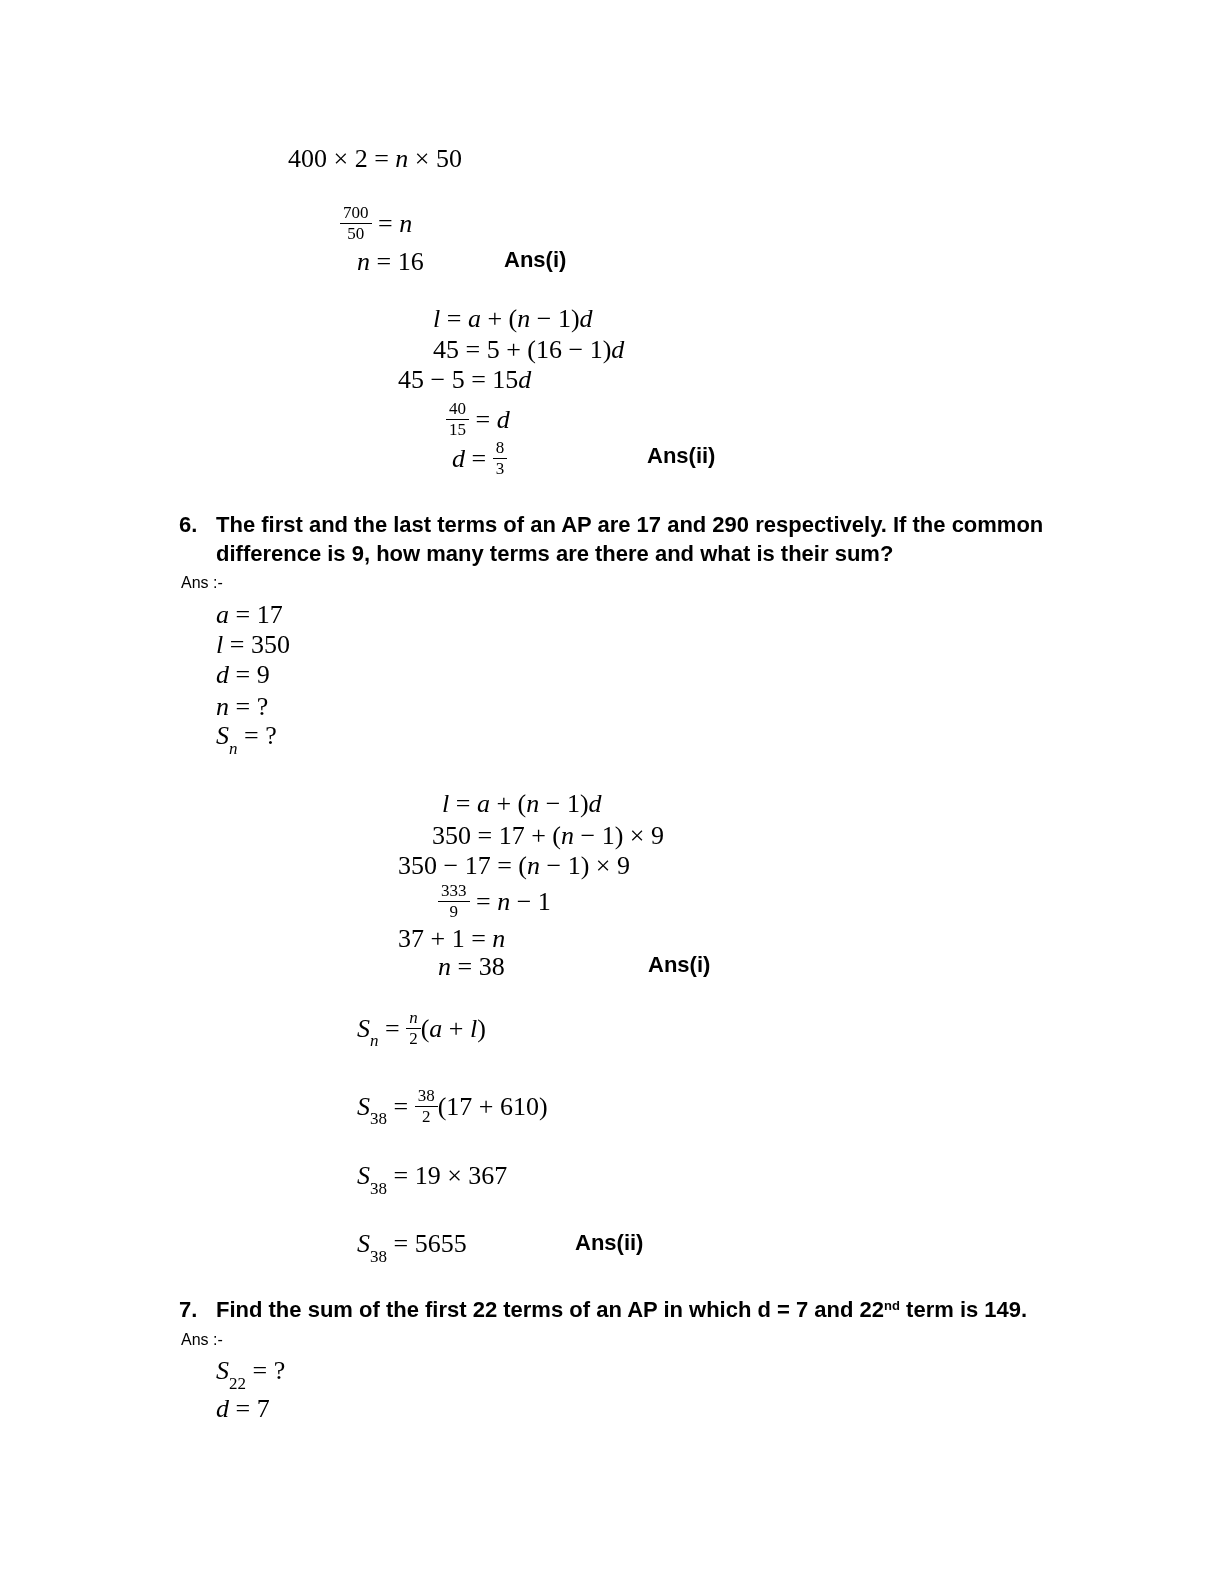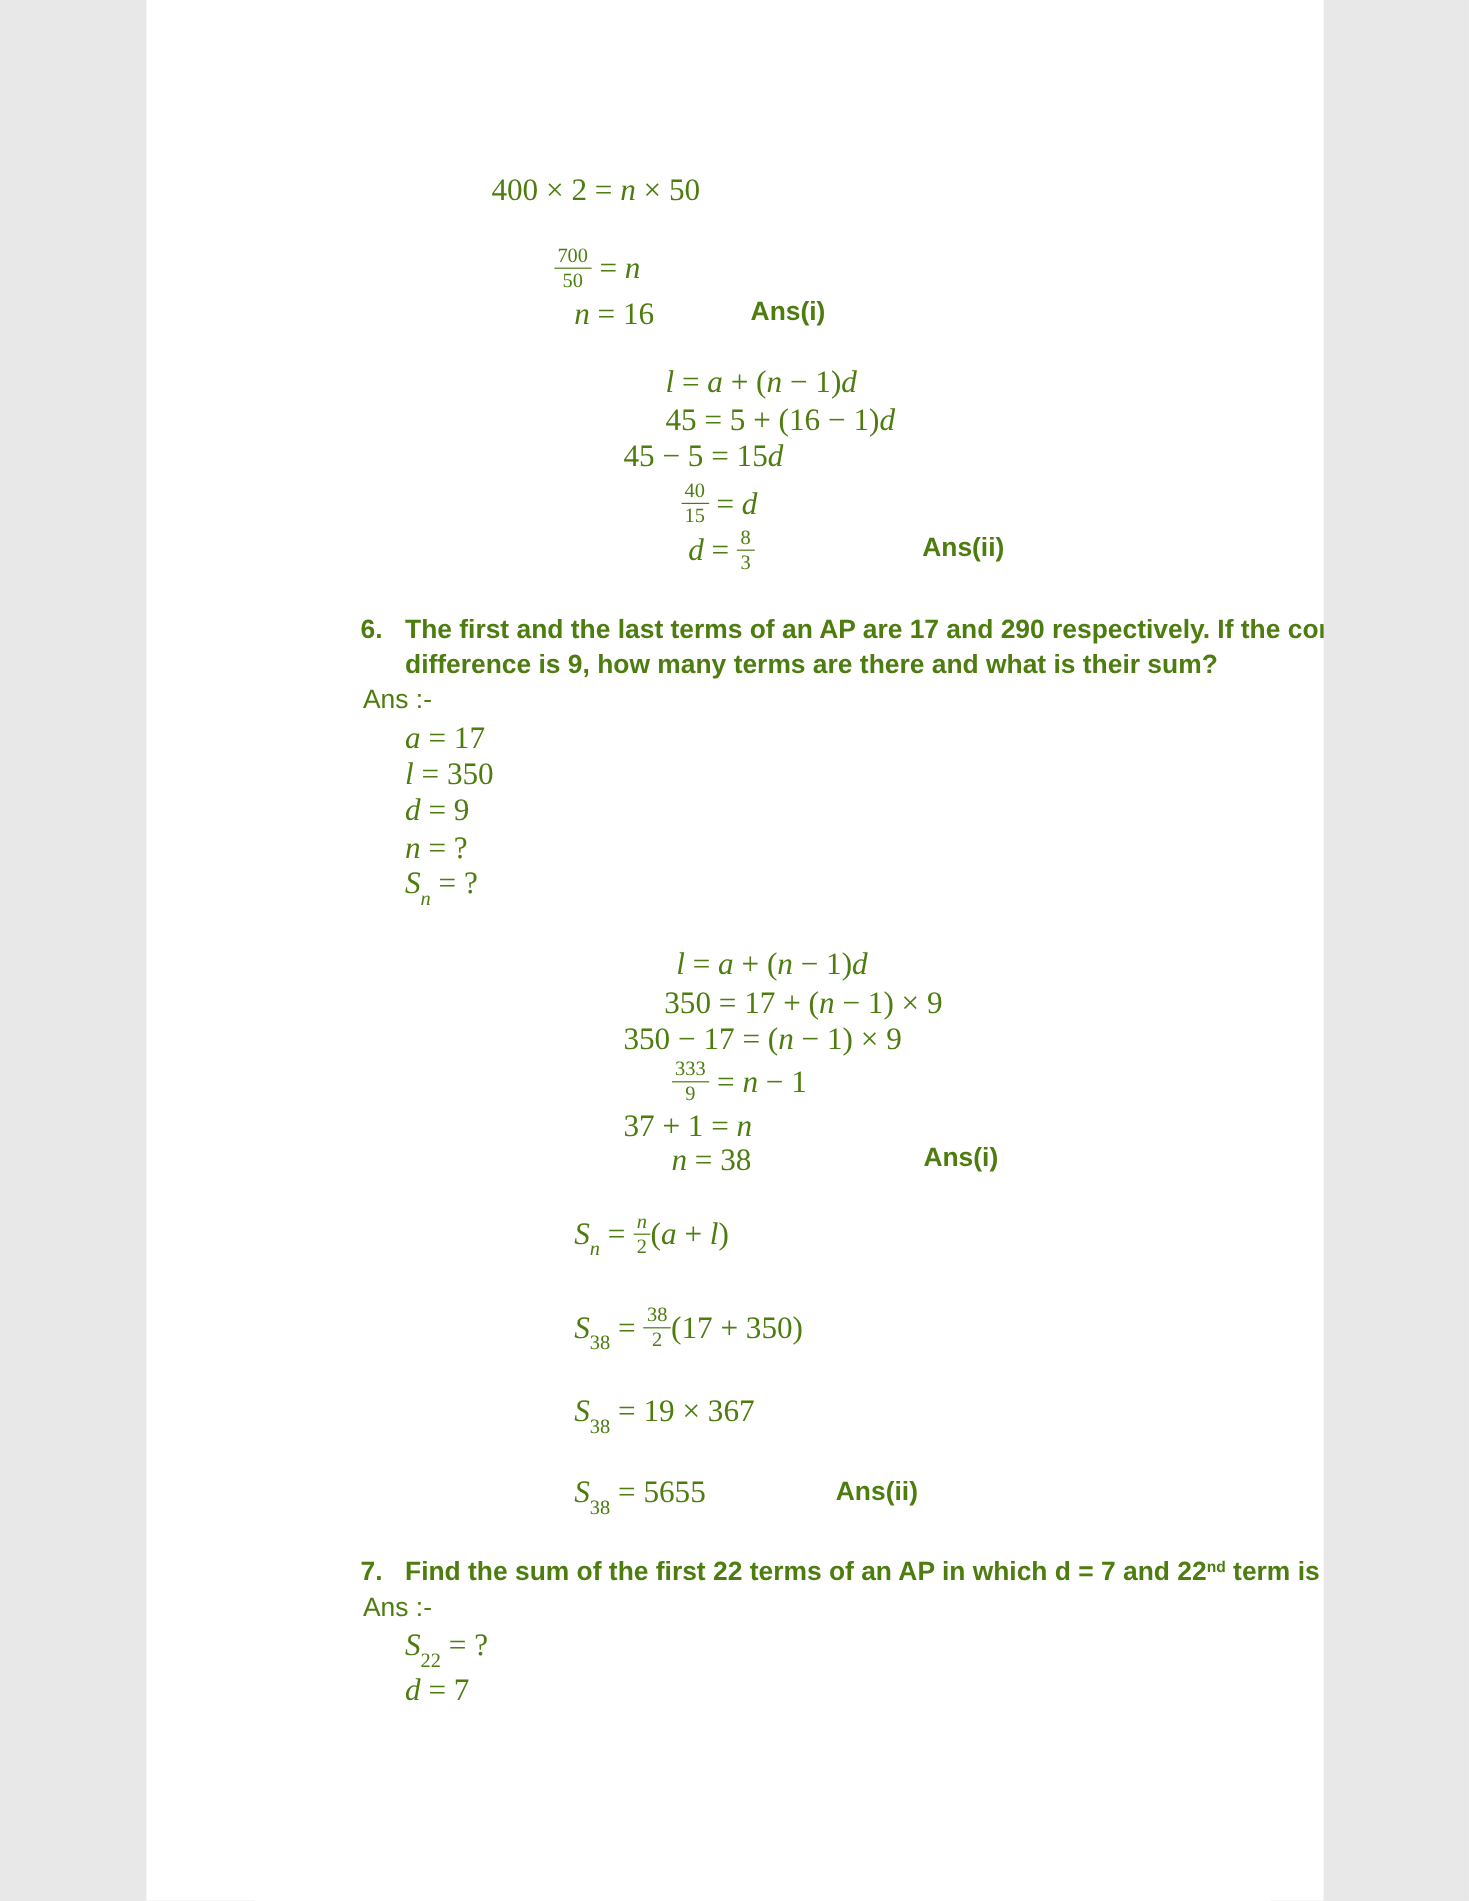--- a/index.html
+++ b/index.html
@@ -1,20 +1,20 @@
 <!DOCTYPE html>
 <html><head>
 <meta charset="utf-8">
 <style>
   html,body{margin:0;padding:0;background:#e8e8e8;}
   .page{
     position:relative;
-    width:981px;height:1584px;
+    width:1224px;height:1584px;
     background:#ffffff;
-    color:#4d7c0f;
+    color:#000000;
     margin:0 auto;
     overflow:hidden;
     font-family:"Liberation Serif",serif;
   }
   
   .eq{
     position:absolute;
     display:inline-flex;
     align-items:center;
     font-size:26px;
@@ -54,21 +54,21 @@
   .q-text .sup{
     font-size:13px;line-height:13px;
     display:inline-block;
     transform:translateY(-7px);
     font-weight:700;
   }
   .ans-heading{
     position:absolute;
     font-family:"Liberation Sans",sans-serif;
     font-weight:400;
-    font-size:22px;
+    font-size:16px;
     line-height:26px;
   }
   .ans-label{
     position:absolute;
     font-family:"Liberation Sans",sans-serif;
     font-weight:700;
     font-size:22px;
     line-height:26px;
     text-decoration-thickness:2px;
     text-underline-offset:3px;
@@ -103,21 +103,21 @@
 
   <div class="eq" style="left:442px;top:789px"><span class="var">l</span><span class="txt"> = </span><span class="var">a</span><span class="txt"> + (</span><span class="var">n</span><span class="txt"> − 1)</span><span class="var">d</span></div>
   <div class="eq" style="left:432px;top:821px"><span class="txt">350 = 17 + (</span><span class="var">n</span><span class="txt"> − 1) × 9</span></div>
   <div class="eq" style="left:398px;top:851px"><span class="txt">350 − 17 = (</span><span class="var">n</span><span class="txt"> − 1) × 9</span></div>
   <div class="eq" style="left:438px;top:881px"><span class="frac"><span class="num"><span class="txt">333</span></span><span class="den"><span class="txt">9</span></span></span><span class="txt"> = </span><span class="var">n</span><span class="txt"> − 1</span></div>
   <div class="eq" style="left:398px;top:924px"><span class="txt">37 + 1 = </span><span class="var">n</span></div>
   <div class="eq" style="left:438px;top:952px"><span class="var">n</span><span class="txt"> = 38</span></div>
   <div class="ans-label" style="left:648px;top:952px">Ans(i)</div>
 
   <div class="eq" style="left:357px;top:1008px"><span class="var">S</span><span class="sub it">n</span><span class="txt"> = </span><span class="frac"><span class="num"><span class="var">n</span></span><span class="den"><span class="txt">2</span></span></span><span class="txt">(</span><span class="var">a</span><span class="txt"> + </span><span class="var">l</span><span class="txt">)</span></div>
-  <div class="eq" style="left:357px;top:1086px"><span class="var">S</span><span class="sub">38</span><span class="txt"> = </span><span class="frac"><span class="num"><span class="txt">38</span></span><span class="den"><span class="txt">2</span></span></span><span class="txt">(17 + 350)</span></div>
+  <div class="eq" style="left:357px;top:1086px"><span class="var">S</span><span class="sub">38</span><span class="txt"> = </span><span class="frac"><span class="num"><span class="txt">38</span></span><span class="den"><span class="txt">2</span></span></span><span class="txt">(17 + 610)</span></div>
   <div class="eq" style="left:357px;top:1161px"><span class="var">S</span><span class="sub">38</span><span class="txt"> = 19 × 367</span></div>
   <div class="eq" style="left:357px;top:1229px"><span class="var">S</span><span class="sub">38</span><span class="txt"> = 5655</span></div>
   <div class="ans-label" style="left:575px;top:1230px">Ans(ii)</div>
 
   <div class="q-number" style="left:179px;top:1295px">7.</div>
   <div class="q-text" style="left:216px;top:1295px;white-space:pre"><span class="txt">Find the sum of the first 22 terms of an AP in which d = 7 and 22</span><span class="sup">nd</span><span class="txt"> term is 149.</span></div>
   <div class="ans-heading" style="left:181px;top:1327px">Ans :-</div>
 
   <div class="eq" style="left:216px;top:1356px"><span class="var">S</span><span class="sub">22</span><span class="txt"> = ?</span></div>
   <div class="eq" style="left:216px;top:1394px"><span class="var">d</span><span class="txt"> = 7</span></div>

